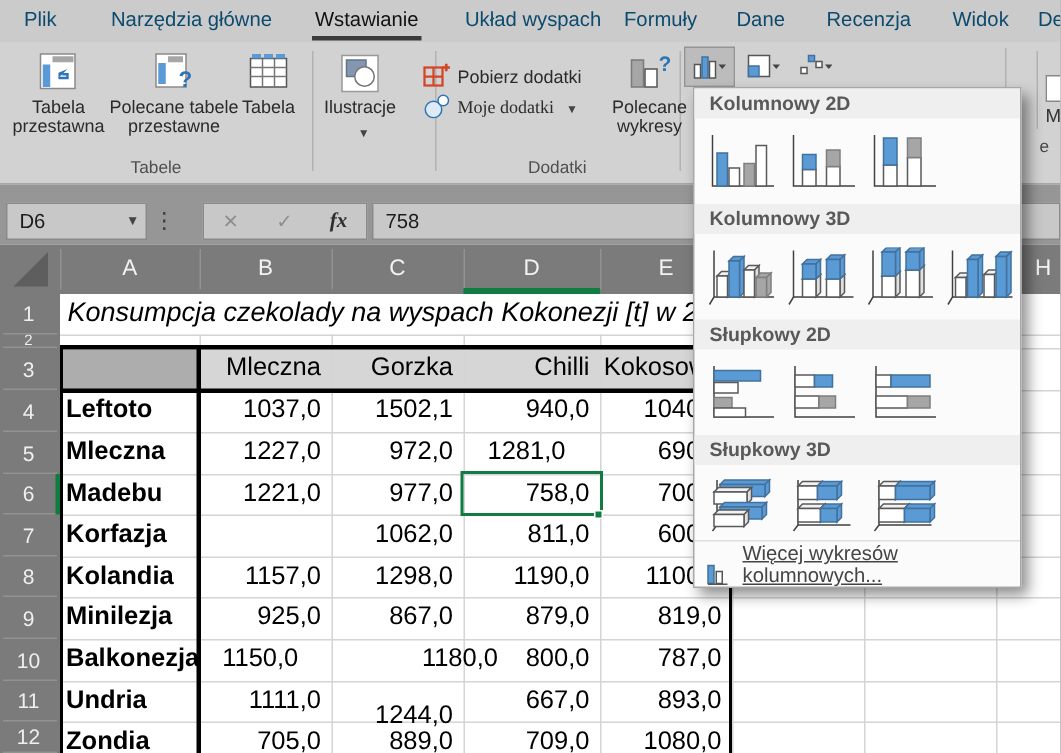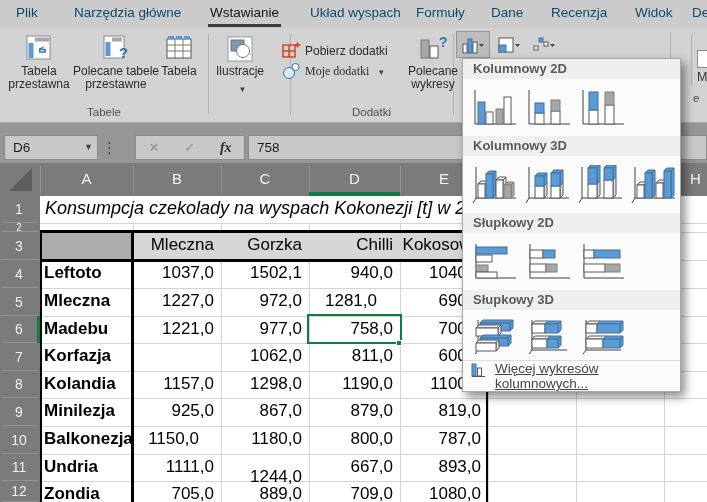--- a/index.html
+++ b/index.html
@@ -41,21 +41,21 @@
   .rnum{position:absolute;left:0;width:38px;text-align:center;color:#efefef;overflow:hidden;}
   .cellTxt{position:absolute;white-space:nowrap;color:#000;}
   .num{text-align:right;}
   .bold{font-weight:bold;}
   
   #chartmenu{position:absolute;left:462px;top:58px;width:219px;height:334px;background:#fbfbfb;
              border:1px solid #a8a8a8;box-sizing:border-box;z-index:40;box-shadow:4px 5px 9px rgba(0,0,0,0.45);}
   .msec{background:#efefef;height:20px;line-height:20px;font-size:13px;font-weight:bold;color:#595959;padding-left:10px;}
   .mrow{display:flex;align-items:center;padding-left:4px;}
   .thumb{width:54px;height:48px;display:flex;align-items:center;justify-content:center;}
-  #moreitem{position:absolute;left:0;bottom:0;width:100%;height:30px;border-top:1px solid #ddd;display:flex;align-items:flex-start;}
+  #moreitem{position:absolute;left:0;bottom:0;width:100%;height:30px;border-top:1px solid #ddd;display:flex;align-items:flex-end;}
   #moreitem .micon{margin-left:8px;width:15px;height:17px;}
   #moreitem .mlabel{margin-left:9px;font-size:13.5px;color:#444;text-decoration:underline;}
 </style>
 </head>
 <body>
 
 <div id="app">
 
   <div id="tabbar">
       <div class="tab" style="left: 16px;">Plik</div>
@@ -311,21 +311,21 @@
       <div class="cellTxt num" style="position: absolute; left: 221px; top: 211px; width: 81px; font-size: 17px;">1298,0</div>
       <div class="cellTxt num" style="position: absolute; left: 309px; top: 211px; width: 84px; font-size: 17px;">1190,0</div>
       <div class="cellTxt num" style="position: absolute; left: 400px; top: 211px; width: 81px; font-size: 17px;">1100,0</div>
       <div class="cellTxt bold" style="position: absolute; left: 44px; top: 238px; width: 86px; font-size: 17px;">Minilezja</div>
       <div class="cellTxt num" style="position: absolute; left: 133px; top: 238px; width: 81px; font-size: 17px;">925,0</div>
       <div class="cellTxt num" style="position: absolute; left: 221px; top: 238px; width: 81px; font-size: 17px;">867,0</div>
       <div class="cellTxt num" style="position: absolute; left: 309px; top: 238px; width: 84px; font-size: 17px;">879,0</div>
       <div class="cellTxt num" style="position: absolute; left: 400px; top: 238px; width: 81px; font-size: 17px;">819,0</div>
       <div class="cellTxt bold" style="position: absolute; left: 44px; top: 266px; width: 86px; font-size: 17px;">Balkonezja</div>
       <div class="cellTxt num" style="position: absolute; left: 133px; top: 266px; width: 81px; font-size: 17px; text-align: center;">1150,0</div>
-      <div class="cellTxt num" style="position: absolute; left: 221px; top: 266px; width: 81px; font-size: 17px;">1180,0</div>
+      <div class="cellTxt num" style="position: absolute; left: 221px; top: 266px; width: 81px; font-size: 17px; padding-left: 30px;">1180,0</div>
       <div class="cellTxt num" style="position: absolute; left: 309px; top: 266px; width: 84px; font-size: 17px;">800,0</div>
       <div class="cellTxt num" style="position: absolute; left: 400px; top: 266px; width: 81px; font-size: 17px;">787,0</div>
       <div class="cellTxt bold" style="position: absolute; left: 44px; top: 294px; width: 86px; font-size: 17px;">Undria</div>
       <div class="cellTxt num" style="position: absolute; left: 133px; top: 294px; width: 81px; font-size: 17px;">1111,0</div>
       <div class="cellTxt num" style="position: absolute; left: 221px; top: 304px; width: 81px; font-size: 17px;">1244,0</div>
       <div class="cellTxt num" style="position: absolute; left: 309px; top: 294px; width: 84px; font-size: 17px;">667,0</div>
       <div class="cellTxt num" style="position: absolute; left: 400px; top: 294px; width: 81px; font-size: 17px;">893,0</div>
       <div class="cellTxt bold" style="position: absolute; left: 44px; top: 321px; width: 86px; font-size: 17px;">Zondia</div>
       <div class="cellTxt num" style="position: absolute; left: 133px; top: 321px; width: 81px; font-size: 17px;">705,0</div>
       <div class="cellTxt num" style="position: absolute; left: 221px; top: 321px; width: 81px; font-size: 17px;">889,0</div>

